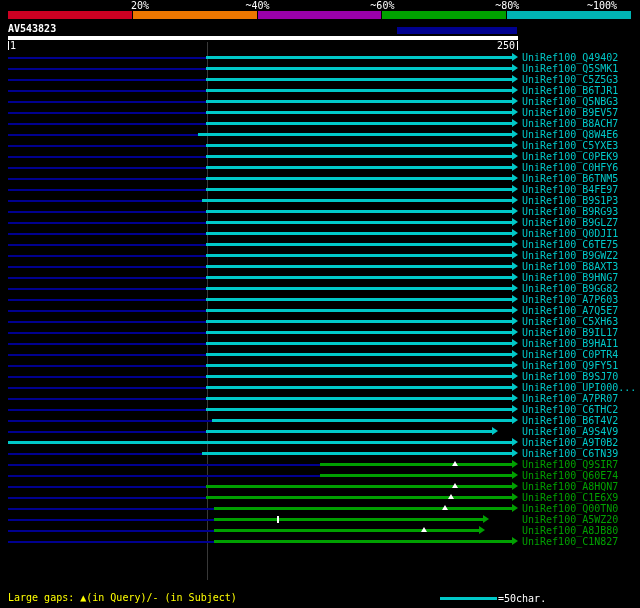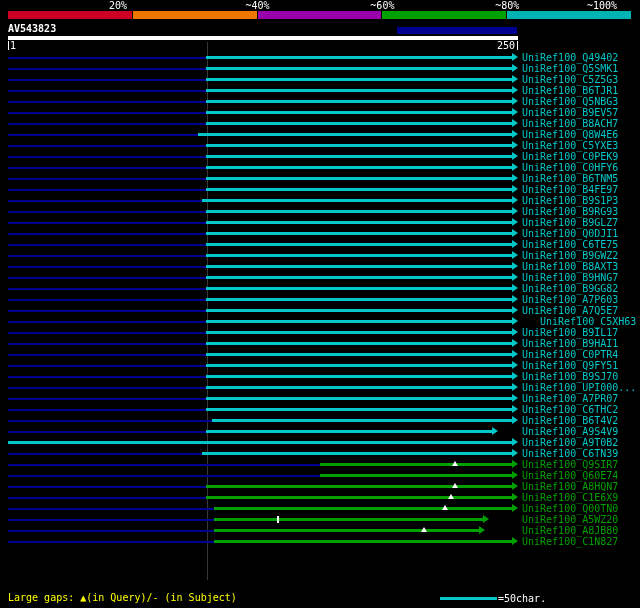--- a/index.html
+++ b/index.html
@@ -34,21 +34,21 @@
   .fright{position:absolute;left:440px;top:592px;height:12px;display:flex;align-items:center;}
   .scaleline{display:inline-block;width:57px;height:3px;margin-right:1px;}
   .ftext{font-size:10px;color:#fff;white-space:pre;}
 </style>
 </head>
 <body>
 
 <div class="screen">
 
   <div id="scaleLabels">
-      <span class="slabel" style="left: 118px;">20%</span>
+      <span class="slabel" style="left: 140px;">20%</span>
       <span class="slabel" style="left: 257.6px;">~40%</span>
       <span class="slabel" style="left: 382.4px;">~60%</span>
       <span class="slabel" style="left: 507.2px;">~80%</span>
       <span class="slabel last" style="left: 587px;">~100%</span>
     </div>
   <div id="scaleBar">
       <div class="sseg" style="left: 8px; width: 123.8px; background: rgb(204, 0, 34);"></div>
       <div class="sseg" style="left: 132.8px; width: 123.8px; background: rgb(238, 119, 0);"></div>
       <div class="sseg" style="left: 257.6px; width: 123.8px; background: rgb(153, 0, 170);"></div>
       <div class="sseg" style="left: 382.4px; width: 123.8px; background: rgb(0, 160, 0);"></div>
@@ -209,21 +209,21 @@
       <div class="hrow">
         <div class="navy" style="left: 8px; width: 197.88px; background: rgb(0, 0, 144);"></div>
         <div class="bar" style="left: 205.88px; width: 307.12px; background: rgb(0, 200, 200);"></div>
         <div class="ahead" style="left: 512px; border-left-color: rgb(0, 200, 200);"></div>
         <span class="hlabel" style="color: rgb(0, 200, 200);">UniRef100_A7Q5E7</span>
       </div>
       <div class="hrow">
         <div class="navy" style="left: 8px; width: 197.88px; background: rgb(0, 0, 144);"></div>
         <div class="bar" style="left: 205.88px; width: 307.12px; background: rgb(0, 200, 200);"></div>
         <div class="ahead" style="left: 512px; border-left-color: rgb(0, 200, 200);"></div>
-        <span class="hlabel" style="color: rgb(0, 200, 200); margin-left: 18px;">UniRef100_C5XH63</span>
+        <span class="hlabel" style="color: rgb(0, 200, 200);">UniRef100_C5XH63</span>
       </div>
       <div class="hrow">
         <div class="navy" style="left: 8px; width: 197.88px; background: rgb(0, 0, 144);"></div>
         <div class="bar" style="left: 205.88px; width: 307.12px; background: rgb(0, 200, 200);"></div>
         <div class="ahead" style="left: 512px; border-left-color: rgb(0, 200, 200);"></div>
         <span class="hlabel" style="color: rgb(0, 200, 200);">UniRef100_B9IL17</span>
       </div>
       <div class="hrow">
         <div class="navy" style="left: 8px; width: 197.88px; background: rgb(0, 0, 144);"></div>
         <div class="bar" style="left: 205.88px; width: 307.12px; background: rgb(0, 200, 200);"></div>

